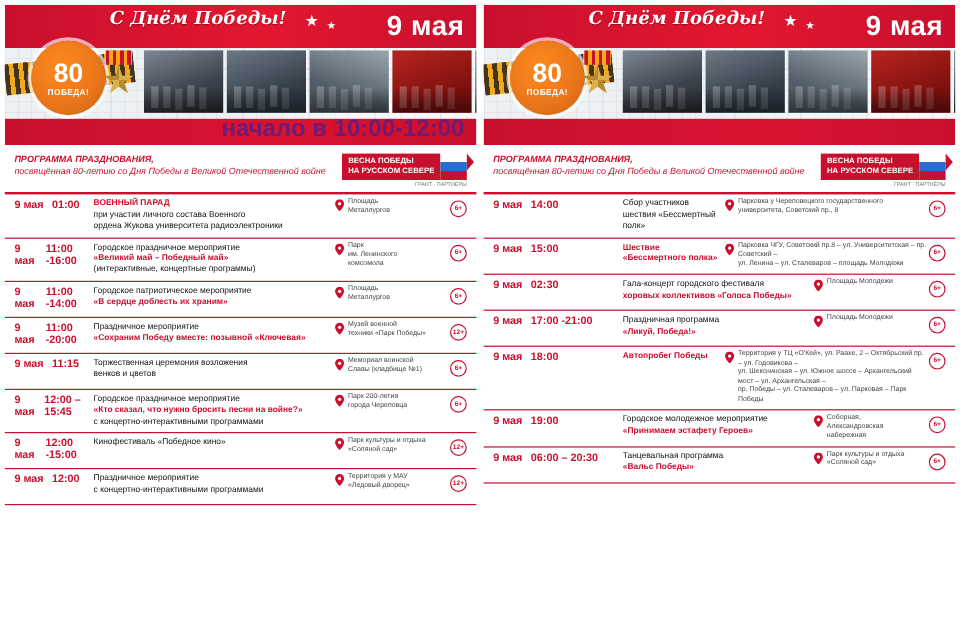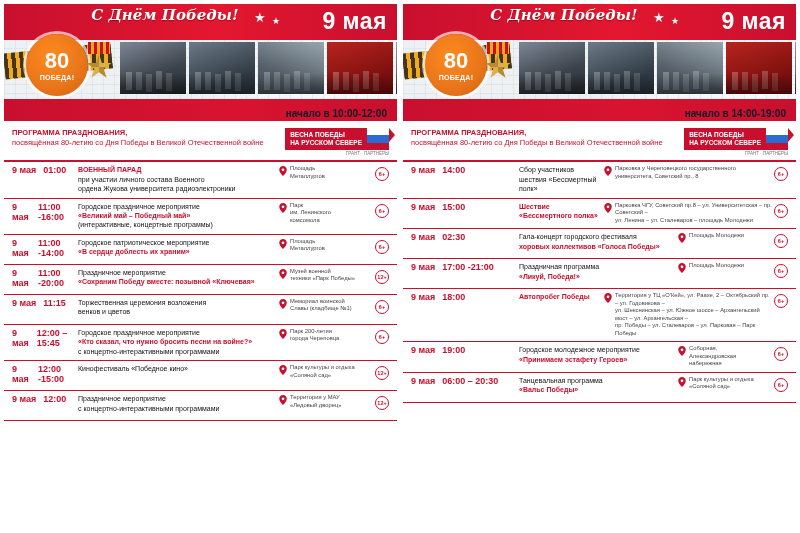--- a/index.html
+++ b/index.html
@@ -56,22 +56,22 @@
     right: 10px; top: 4px;
     color: #fff;
     font-size: 23px;
     font-weight: bold;
     letter-spacing: .5px;
     z-index: 6;
   }
   .hdr-start {
     position: absolute;
     right: 10px; bottom: 2px;
-    color: #0f172a;
-    font-size: 10px;
+    color: #701a75;
+    font-size: 20px;
     font-weight: bold;
     z-index: 6;
   }
   .hdr-logo {
     position: absolute;
     left: 96px; top: 2px;
     z-index: 7;
     width: 130px; height: 34px;
     display: flex; align-items: flex-start; justify-content: center;
   }
@@ -154,21 +154,21 @@
                 30px -1px 0 rgba(255,255,255,.22), 40px 1px 0 rgba(255,255,255,.16);
   }
 
   
   .progbar {
     background: #ffffff;
     padding: 6px 8px 4px 8px;
     display: flex; align-items: flex-start; justify-content: space-between;
     border-bottom: 2px solid #c8102e;
   }
-  .progbar .ttl { color: #c8102e; font-size: 7.5px; font-weight: bold; line-height: 1.35; }
+  .progbar .ttl { color: #c8102e; font-size: 7.5px; font-weight: bold; line-height: 1.35; font-style: italic; }
   .vesna {
     display: flex; align-items: stretch;
   }
   .vesna .vtxt {
     background: #c8102e; color: #fff;
     font-size: 6.5px; font-weight: bold; line-height: 1.25;
     padding: 3px 5px;
   }
   .vesna .vflag {
     width: 22px;
@@ -478,21 +478,20 @@
         <span class="star" style="left:250px;top:6px">★</span>
         <span class="star" style="left:268px;top:12px;font-size:9px">★</span>
         <div class="hdr-logo">
           <span class="script">С Днём Победы!</span>
         </div>
         <div class="badge80">
           <div class="n">80</div>
           <div class="t">ПОБЕДА!</div>
         </div>
         <div class="hdr-date">9 мая</div>
-        <div class="hdr-start">начало в 14:00-19:00</div>
       </div>
       <div class="progbar">
         <div class="ttl">
           <div>ПРОГРАММА ПРАЗДНОВАНИЯ,</div>
           <div style="font-weight: normal;">посвящённая 80-летию со Дня Победы в Великой Отечественной войне</div>
         </div>
         <div>
           <div class="vesna">
             <div class="vtxt">
               <div>ВЕСНА ПОБЕДЫ</div>

